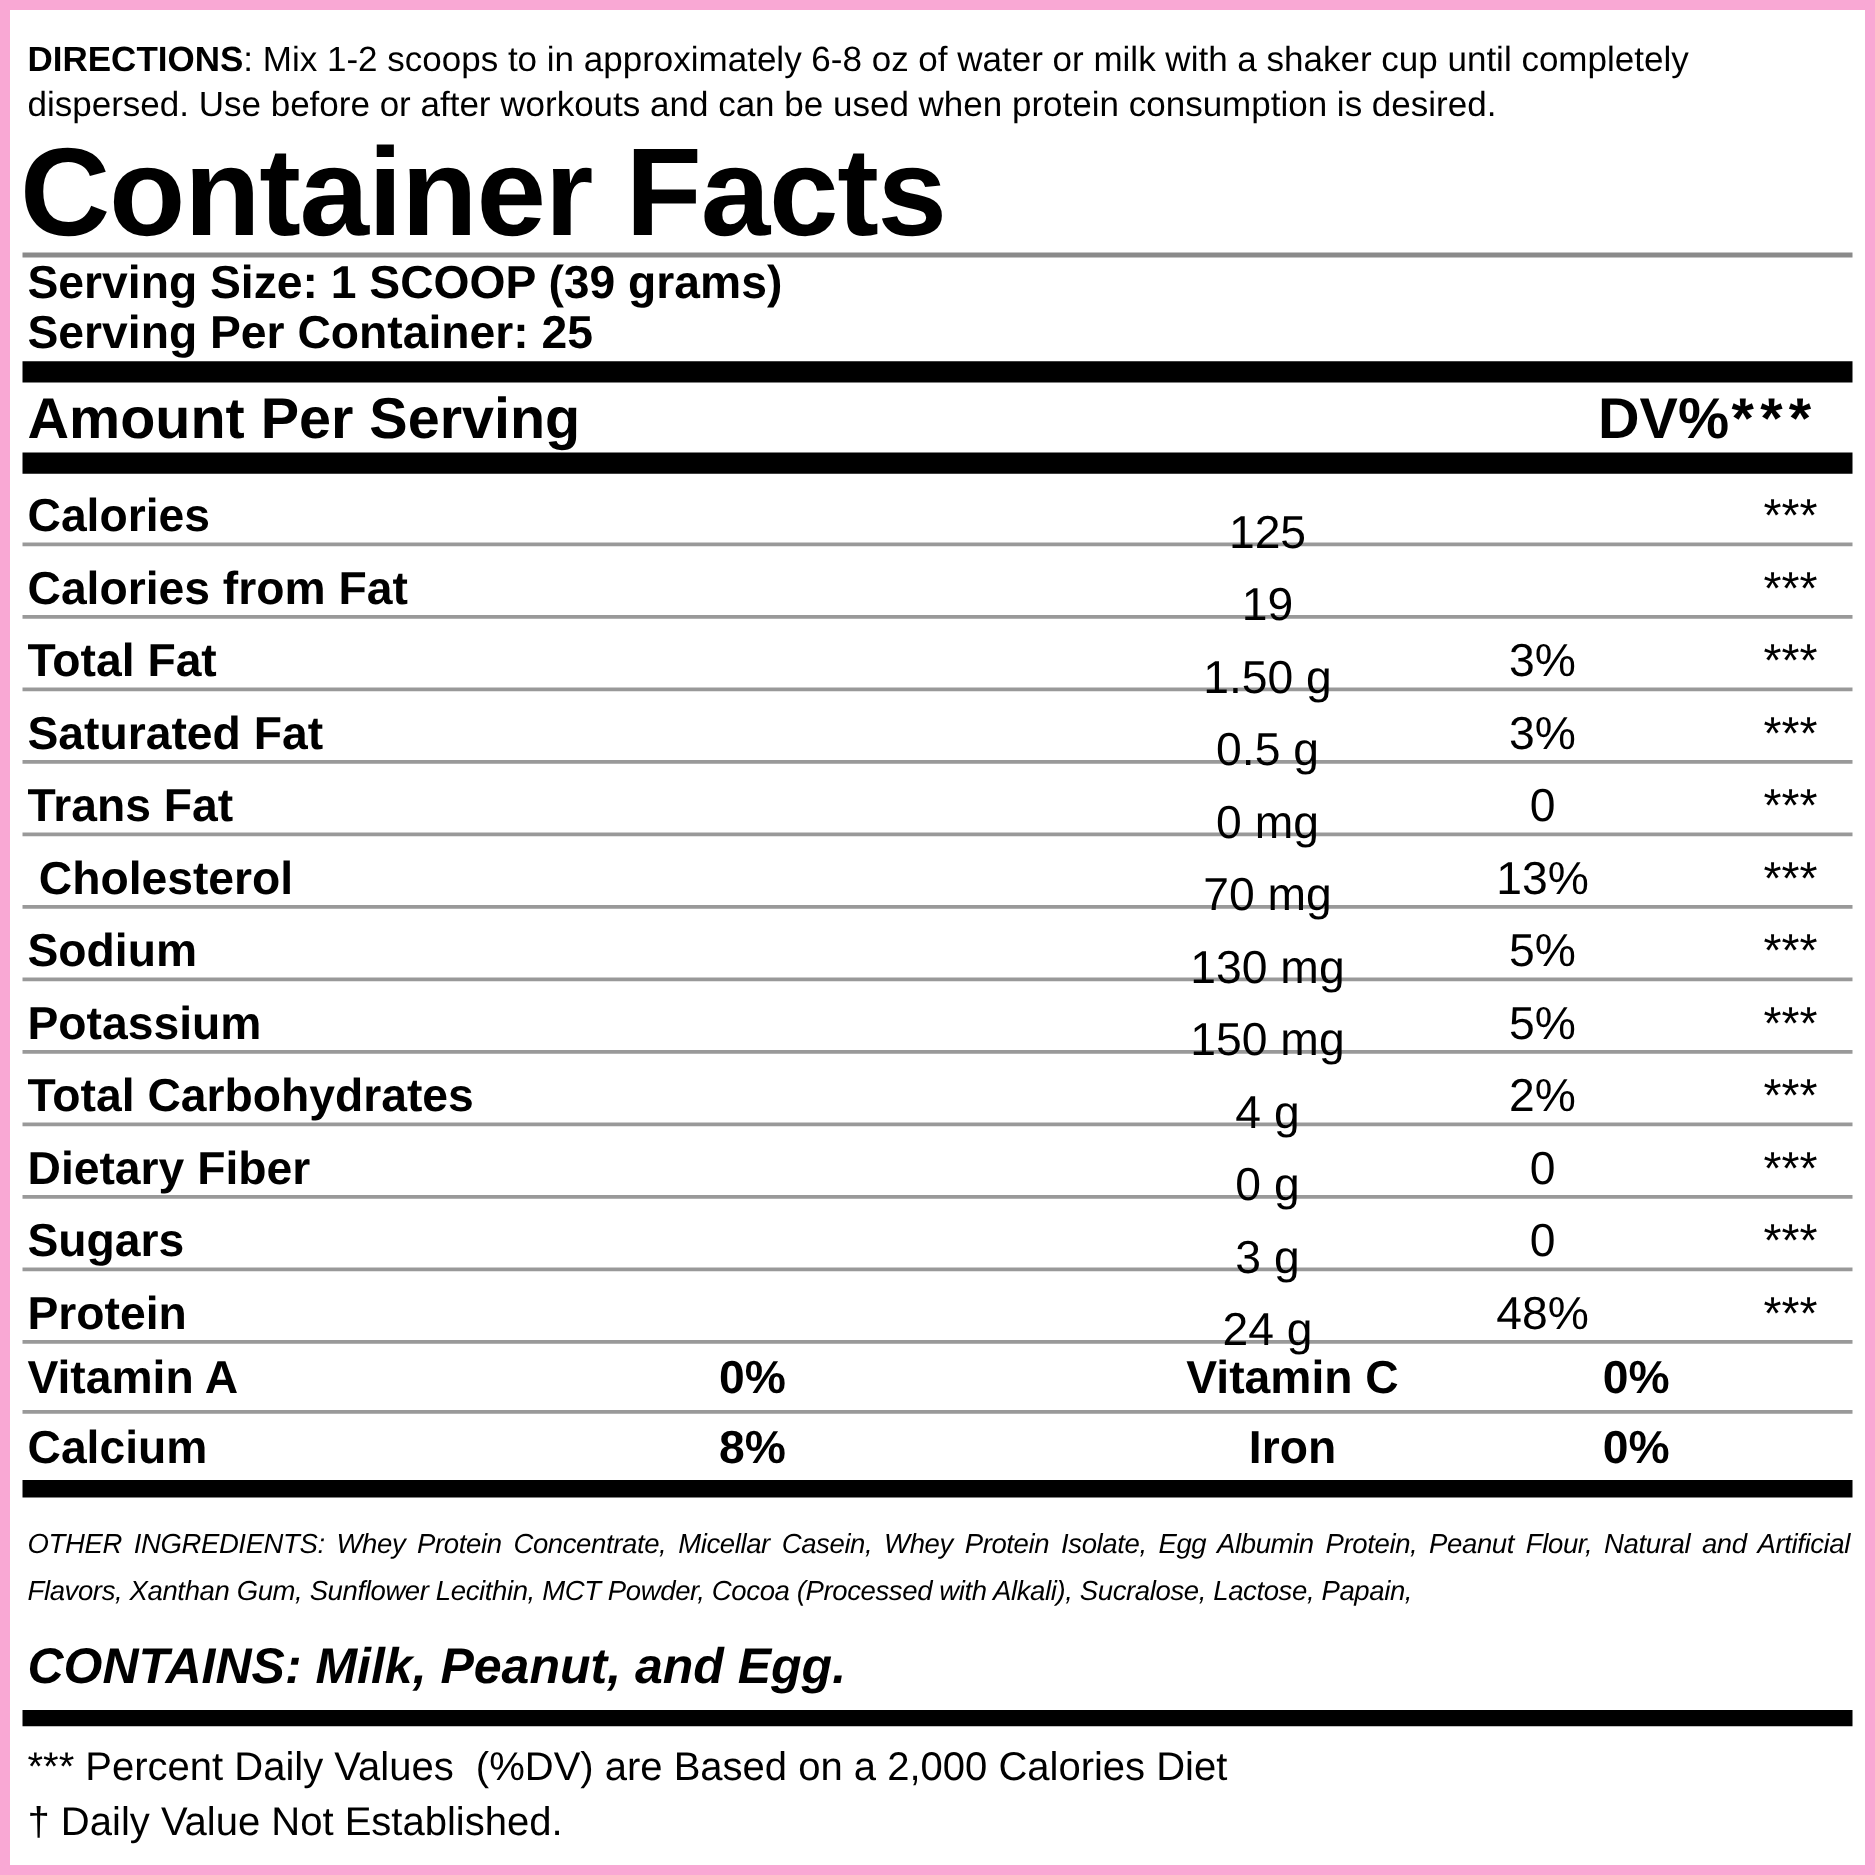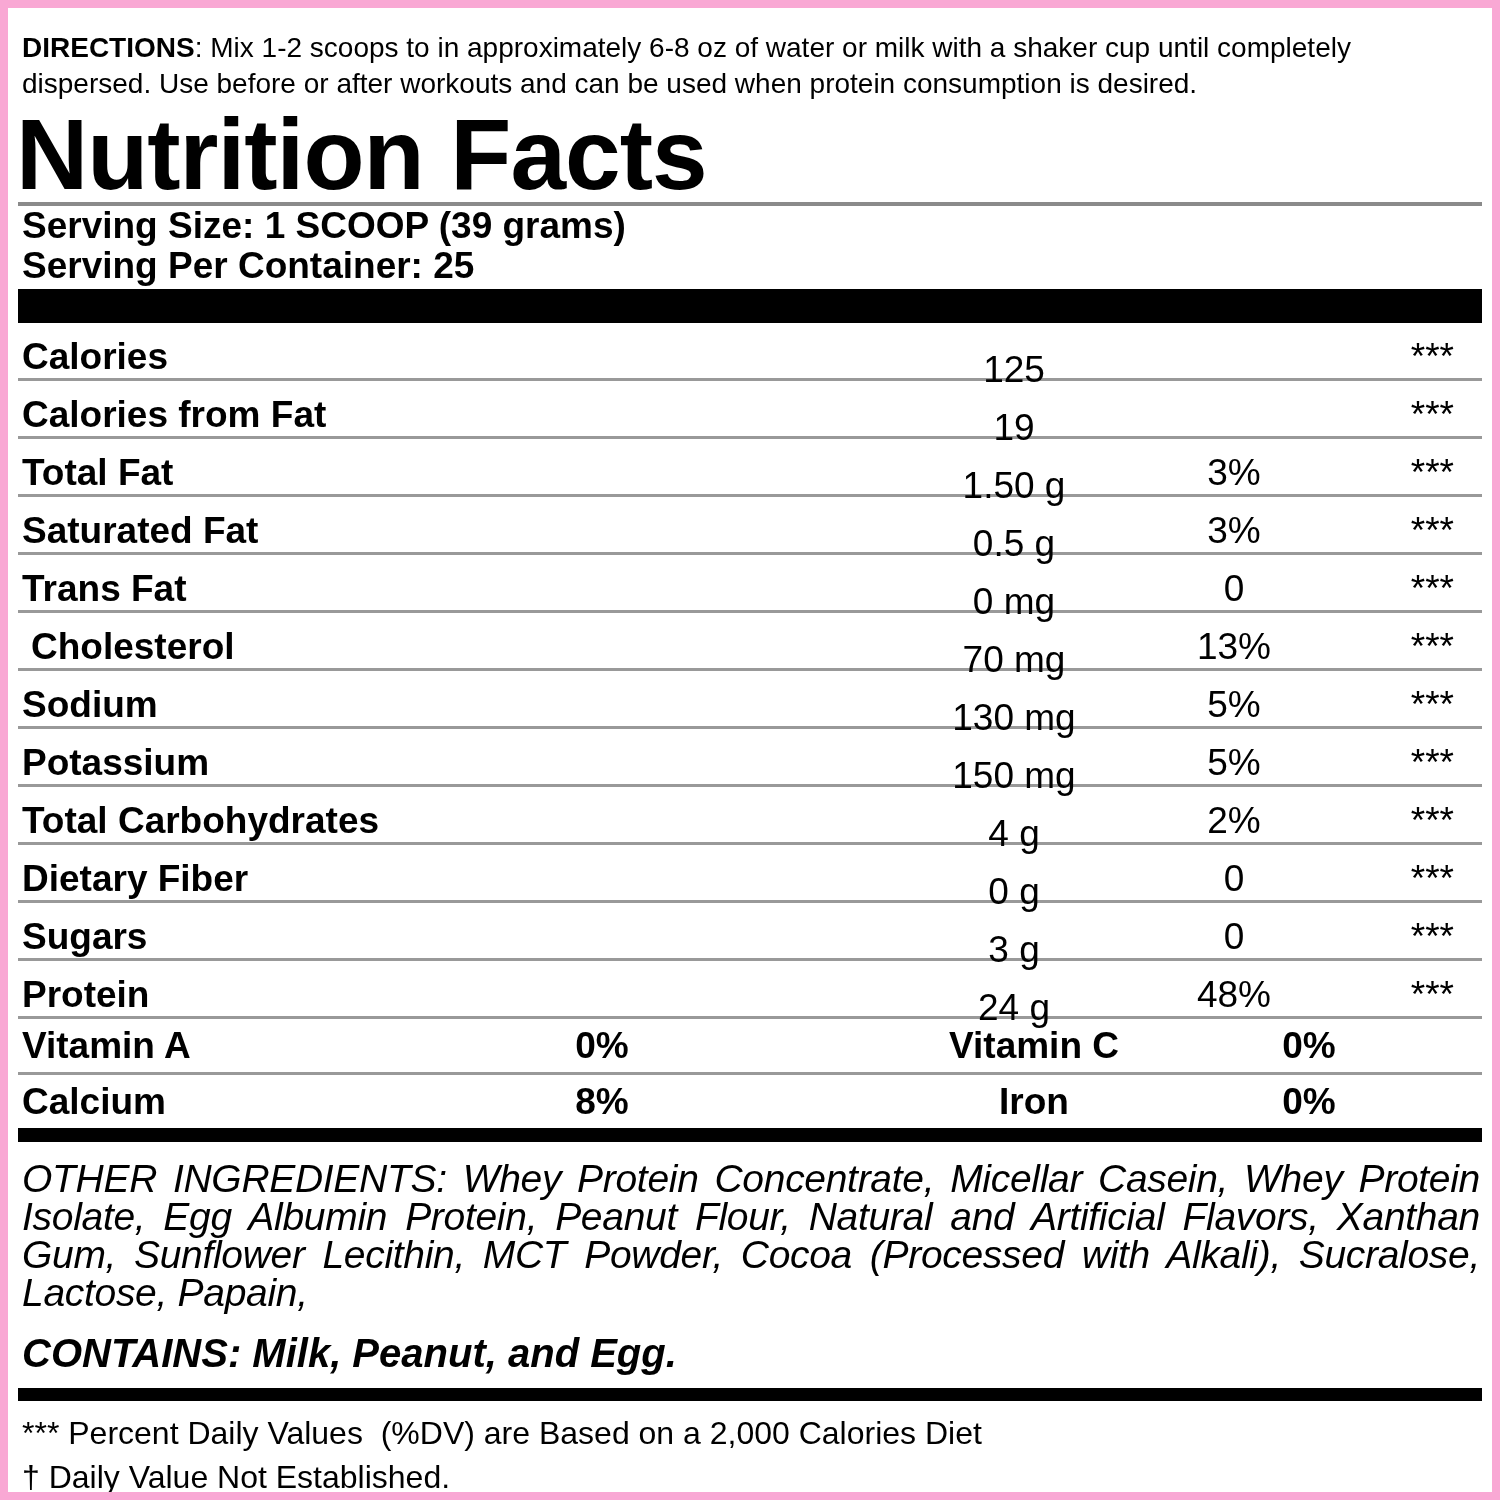--- a/index.html
+++ b/index.html
@@ -73,21 +73,21 @@
     font-weight:bold;
     height:53px;
   }
   .row.micro .m-val { text-align:center; }
   .row.micro .m-name2 { padding-left:92px;text-align:center; }
   .row.micro .m-val2 { text-align:center; }
   .row.last { border-bottom:none; }
   .ingredients {
     margin:18px 0 0 0;
     padding:0 2px 0 4px;
-    font-size:39px;
+    font-size:22px;
     line-height:38px;
     font-style:italic;
     letter-spacing:-0.3px;
     text-align:justify;
   }
   .contains {
     margin:22px 0 0 0;
     padding-left:4px;
     font-size:40px;
     line-height:38px;
@@ -103,29 +103,33 @@
     white-space:pre-wrap;
   }
 </style>
 </head>
 <body>
 
 <div class="label">
 
   <p class="directions"><span class="b">DIRECTIONS</span><span>: Mix 1-2 scoops to in approximately 6-8 oz of water or milk with a shaker cup until completely dispersed. Use before or after workouts and can be used when protein consumption is desired.</span></p>
 
-  <h1 class="title">Nutrition Facts</h1>
+  <h1 class="title">Container Facts</h1>
 
   <div class="rule-gray"></div>
 
   <p class="serving">Serving Size: 1 SCOOP (39 grams)</p>
   <p class="serving">Serving Per Container: 25</p>
 
   <div class="bar bar-1"></div>
 
+  <div class="head-row">
+    <span>Amount Per Serving</span>
+    <span><span>DV%</span><span class="dv-stars">***</span></span>
+  </div>
 
   <div class="bar bar-2"></div>
 
   <div class="row">
     <span class="c-name">Calories</span>
     <span class="c-amt">125</span>
     <span class="c-dv"></span>
     <span class="c-note">***</span>
   </div>
 

